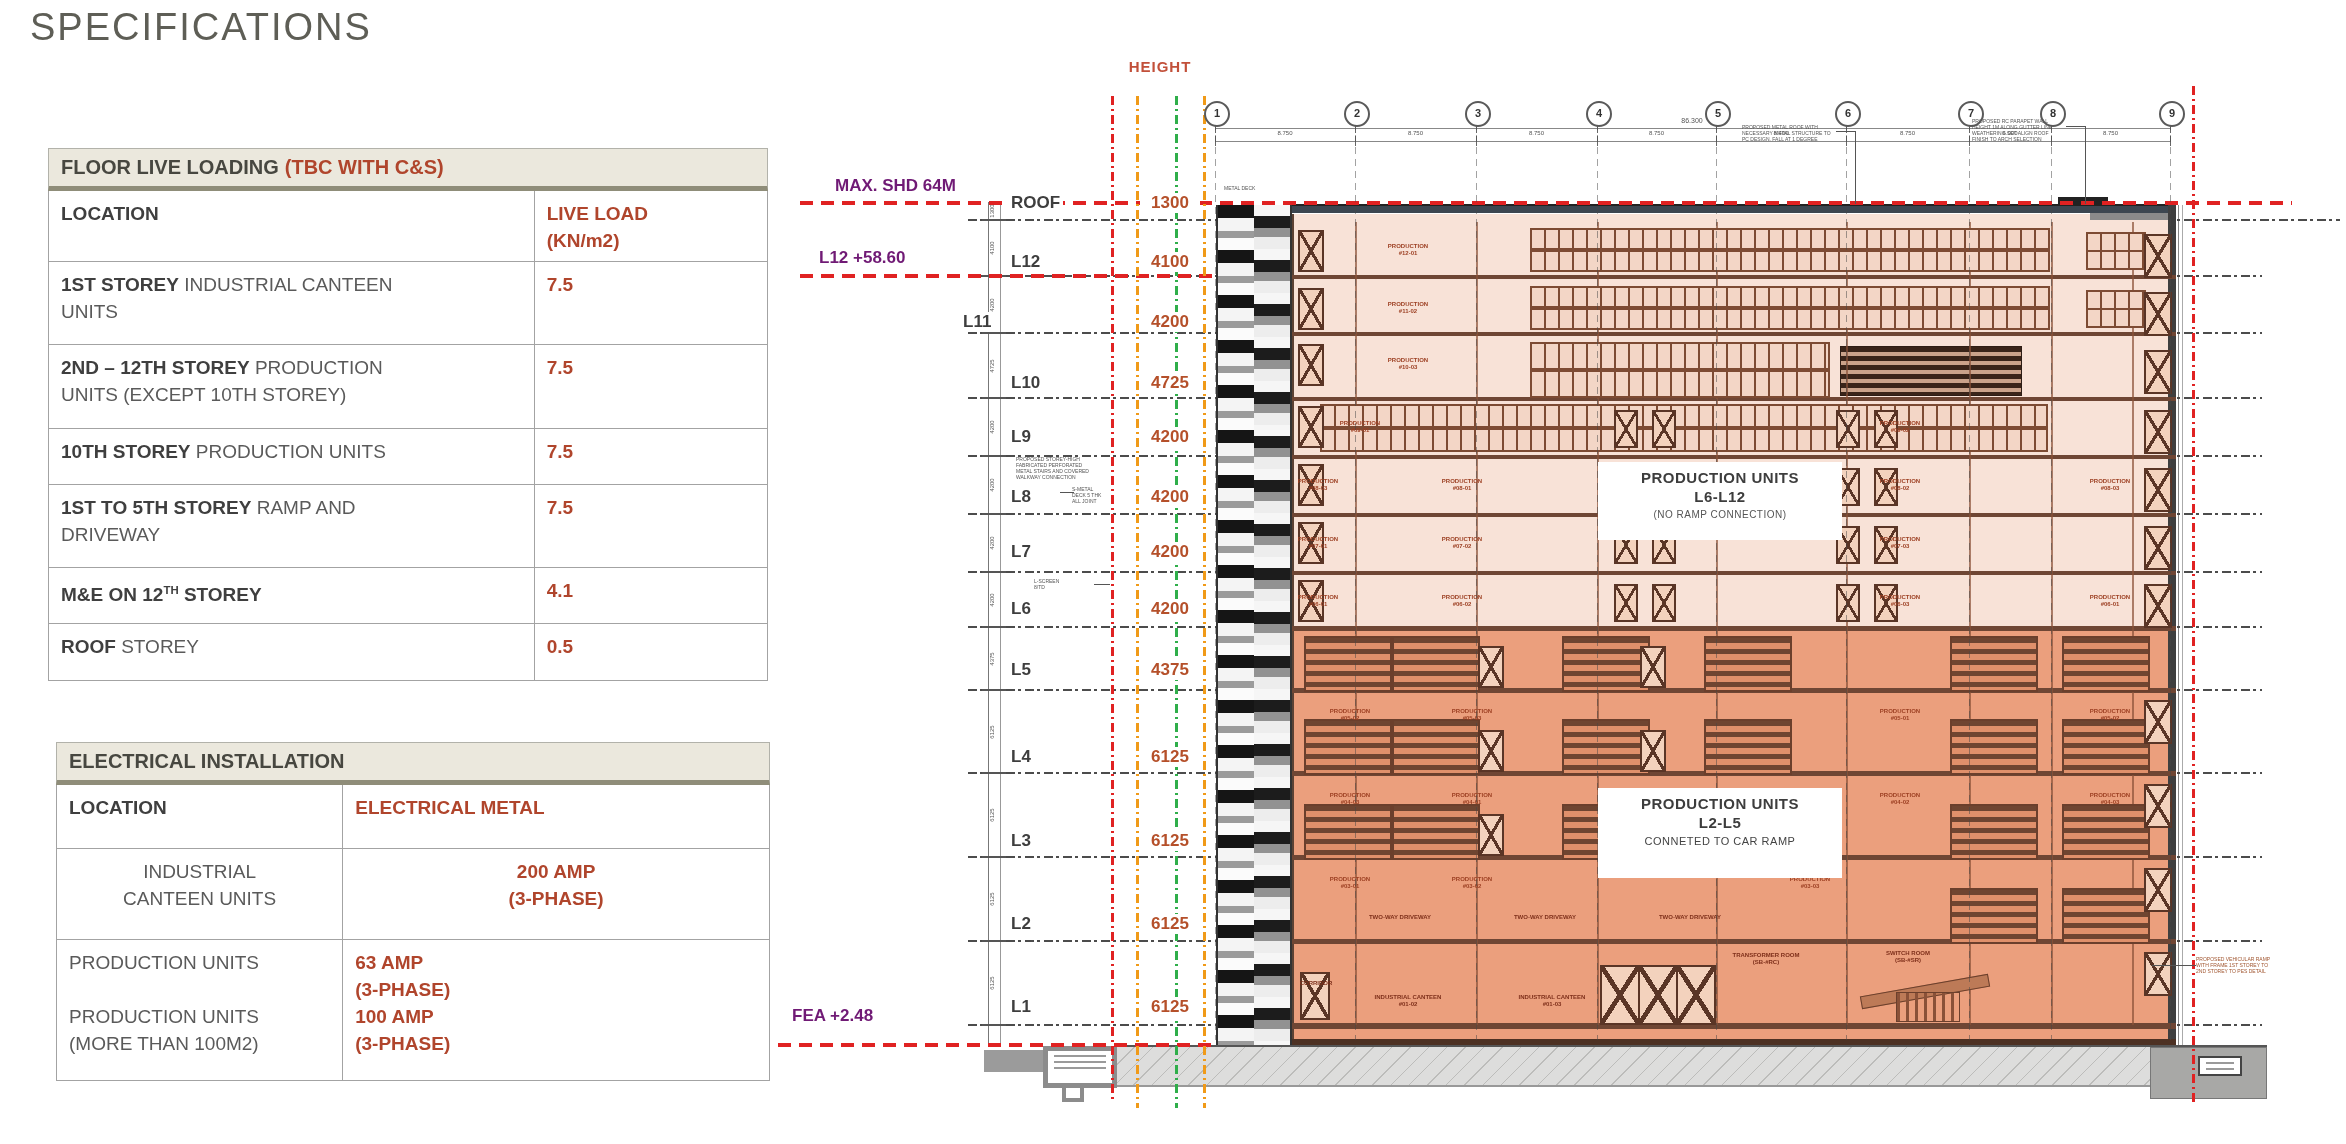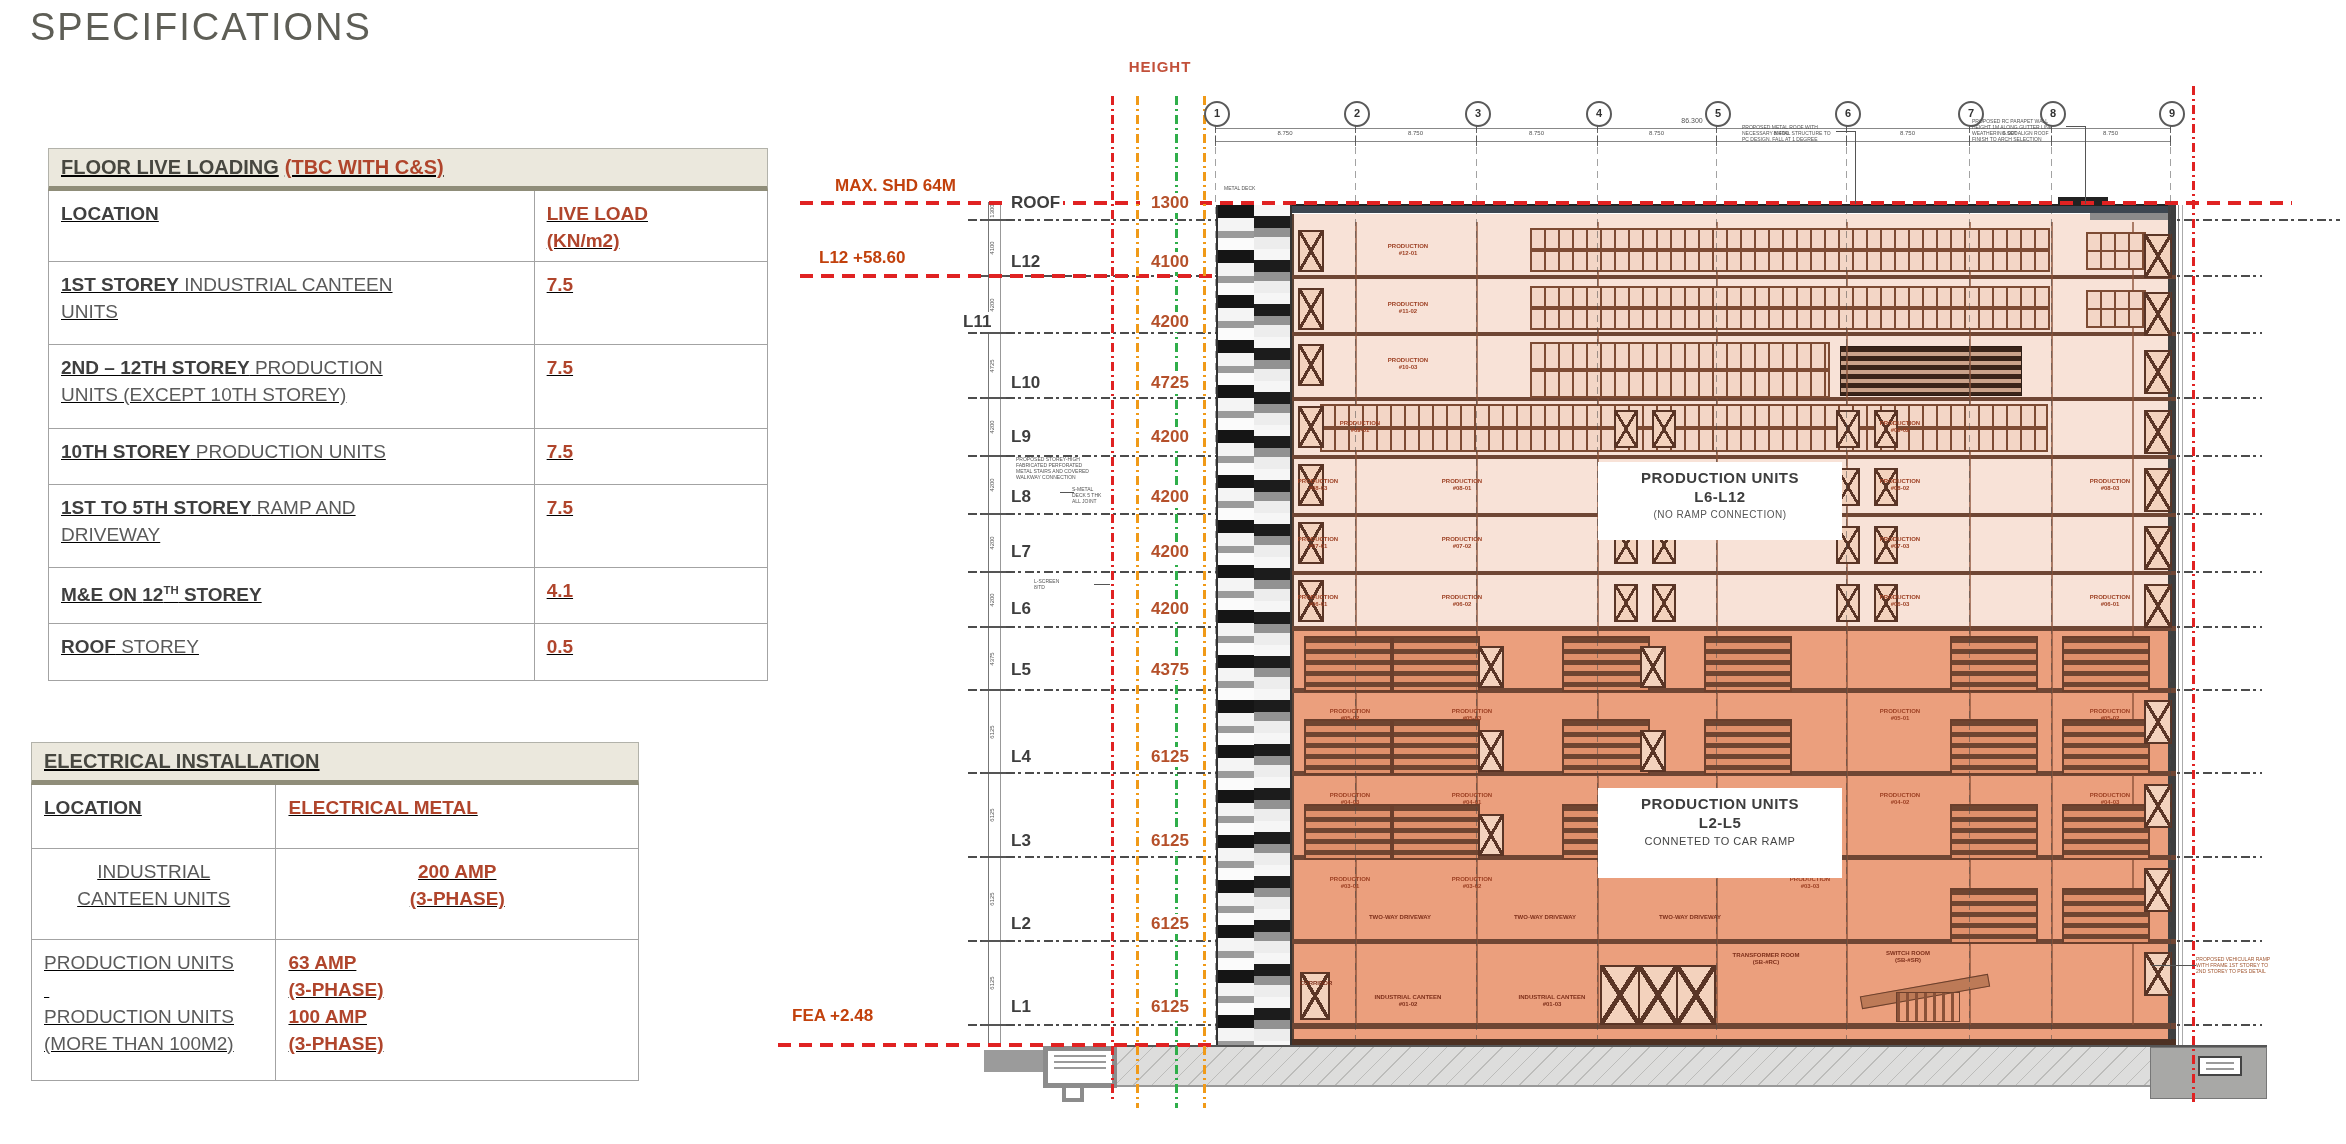--- a/index.html
+++ b/index.html
@@ -2,42 +2,42 @@
 <html><head>
 <meta charset="utf-8">
 <style>
   html,body{margin:0;padding:0;background:#fff;}
   body{width:2346px;height:1144px;overflow:hidden;font-family:"Liberation Sans",sans-serif;position:relative;}
   #canvas{position:absolute;left:0;top:0;width:2346px;height:1144px;background:#fff;}
   .abs{position:absolute;box-sizing:border-box;}
   #title{position:absolute;left:30px;top:6px;font-size:38px;letter-spacing:2px;color:#5e5e56;font-weight:400;}
 
   
-  .spec-table{position:absolute;font-size:19px;text-decoration:underline;}
+  .spec-table{position:absolute;font-size:19px;}
   .t-head{background:#ebe8dd;border:1px solid #b2b2aa;border-bottom:5px solid #8f8d79;padding:7px 12px;font-weight:bold;font-size:20px;color:#474740;}
   .t-head-note{color:#b0452c;margin-left:6px;}
   .t-body{border:1px solid #a3a3a3;border-top:none;}
   .t-row{display:flex;border-bottom:1px solid #a3a3a3;}
   .t-row:last-child{border-bottom:none;}
   .t-cell{padding:9px 12px;box-sizing:border-box;white-space:pre-line;line-height:27px;}
   .t-c1{border-right:1px solid #a3a3a3;}
   .b{font-weight:bold;color:#3f3f3f;}
   .r{color:#5a5a5a;}
   .red{font-weight:bold;color:#b0452c;}
   sup{font-size:60%;text-align:right;}
 
   
   .hdash-red{height:4px;background:repeating-linear-gradient(90deg,#e02222 0 13px,transparent 13px 21px);z-index:5;}
   .hline-gray{height:2px;background:repeating-linear-gradient(90deg,#4c4c4c 0 9px,transparent 9px 12px,#4c4c4c 12px 15px,transparent 15px 19px);z-index:1;}
   .vdash{width:3px;z-index:5;}
   .vdash.redv{background:repeating-linear-gradient(180deg,#e02222 0 9px,transparent 9px 13px,#e02222 13px 15px,transparent 15px 19px);}
   .vdash.orangev{background:repeating-linear-gradient(180deg,#f09a18 0 9px,transparent 9px 13px,#f09a18 13px 15px,transparent 15px 19px);}
   .vdash.greenv{background:repeating-linear-gradient(180deg,#2fae4a 0 9px,transparent 9px 13px,#2fae4a 13px 15px,transparent 15px 19px);}
   .vgrid{width:1px;background:repeating-linear-gradient(180deg,rgba(70,70,70,.5) 0 7px,transparent 7px 12px);z-index:5;}
-  .red-label{position:absolute;font-weight:bold;font-size:17px;color:#c2410c;z-index:6;white-space:nowrap;}
+  .red-label{position:absolute;font-weight:bold;font-size:17px;color:#701a75;z-index:6;white-space:nowrap;}
   .floor-label{position:absolute;font-weight:bold;font-size:17px;color:#3e3e3e;background:#fff;padding:0 3px;z-index:6;}
   .floor-height{position:absolute;font-weight:bold;font-size:17px;color:#b5502a;background:#fff;padding:0 2px;z-index:6;width:56px;text-align:center;}
   .circle{position:absolute;width:22px;height:22px;border:2px solid #5a5a5a;border-radius:50%;background:#fff;font-size:11px;line-height:20px;text-align:center;color:#333;font-weight:bold;z-index:6;}
   .dimtxt{position:absolute;font-size:6px;color:#555;text-align:center;z-index:2;}
   .rot{transform:rotate(-90deg);transform-origin:center;}
   .tinytxt{position:absolute;font-size:5px;line-height:6px;color:#555;z-index:8;white-space:pre-line;}
   .room-lb{position:absolute;font-size:6px;line-height:7px;font-weight:bold;color:#9c3f22;text-align:center;z-index:4;white-space:pre-line;width:70px;}
   .l1-lb{position:absolute;font-size:6px;line-height:7px;font-weight:bold;color:#7e2f1a;text-align:center;z-index:4;white-space:pre-line;}
 
   
@@ -94,21 +94,21 @@
           <div class="t-cell t-c1" style="width: 487px;"><span class="b">M&amp;E ON </span><strong class="b">12</strong><sup class="b">TH</sup><span class="b"> STOREY</span></div>
           <div class="t-cell red" style="width: 233px;">4.1</div>
         </div>
         <div class="t-row" style="height: 56px;">
           <div class="t-cell t-c1" style="width: 487px;"><strong class="b">ROOF</strong><span class="r"> STOREY</span></div>
           <div class="t-cell red" style="width: 233px;">0.5</div>
         </div>
       </div>
   </div>
 
-  <div class="spec-table" style="left:31px;top:742px;width:608px">
+  <div class="spec-table" style="left:56px;top:742px;width:714px">
     <div class="t-head"><span class="t-head-main">ELECTRICAL INSTALLATION</span></div>
     <div class="t-body" id="t2b">
         <div class="t-row" style="height: 63px;">
           <div class="t-cell t-c1 b" style="width: 287px;">LOCATION</div>
           <div class="t-cell red" style="width: 427px;">ELECTRICAL METAL</div>
         </div>
         <div class="t-row" style="height: 90px; text-align: center;">
           <div class="t-cell t-c1 r" style="width: 287px;">INDUSTRIAL
 CANTEEN UNITS</div>
           <div class="t-cell red" style="width: 427px;">200 AMP

